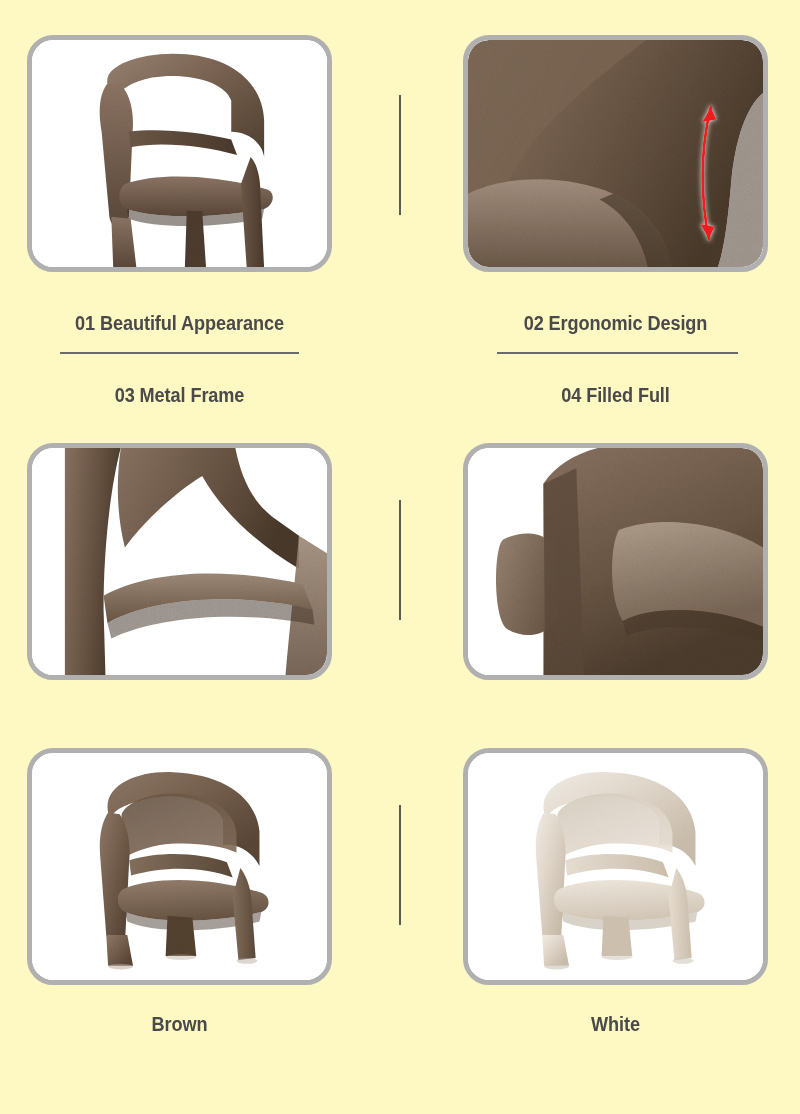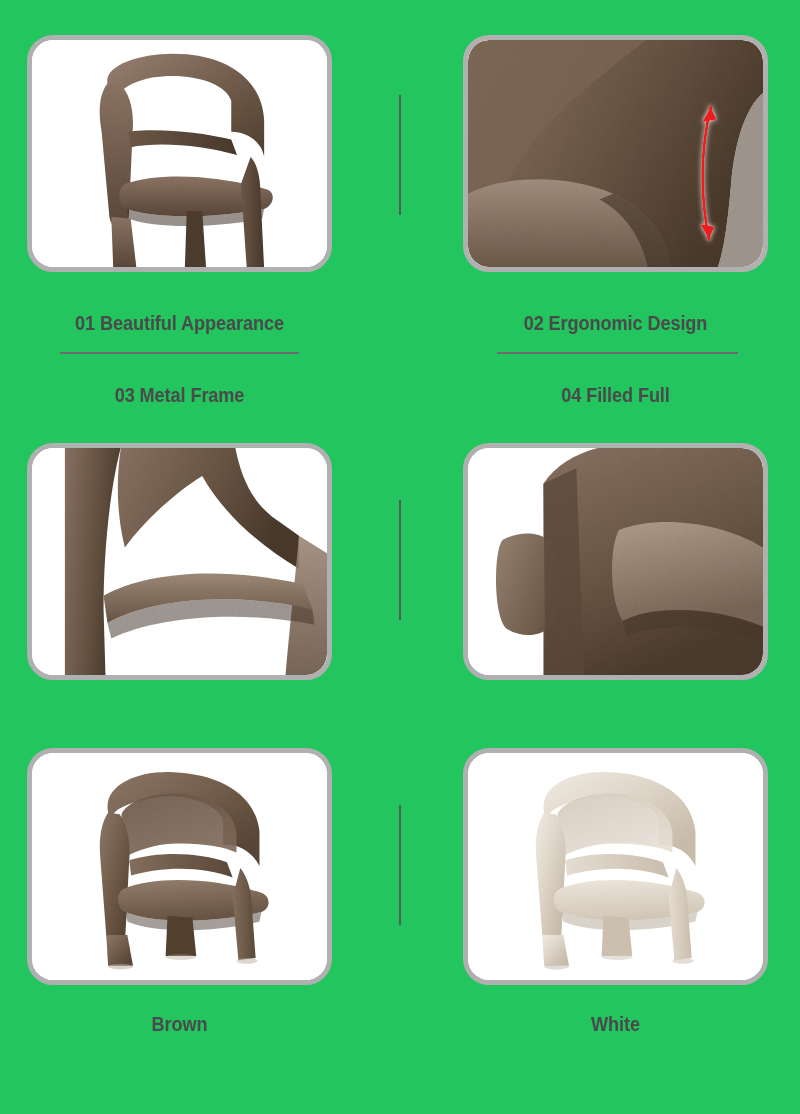--- a/index.html
+++ b/index.html
@@ -10,21 +10,21 @@
     height: 1114px;
     background: #ffffff;
     font-family: "Liberation Sans", "DejaVu Sans", sans-serif;
     overflow: hidden;
   }
 
   .page {
     position: relative;
     width: 800px;
     height: 1114px;
-    background: #22c55e;
+    background: #fef9c3;
   }
 
   
   .card {
     position: absolute;
     width: 305px;
     height: 237px;
     border: 5px solid #b0b0b0;
     border-radius: 26px;
     background: #ffffff;

